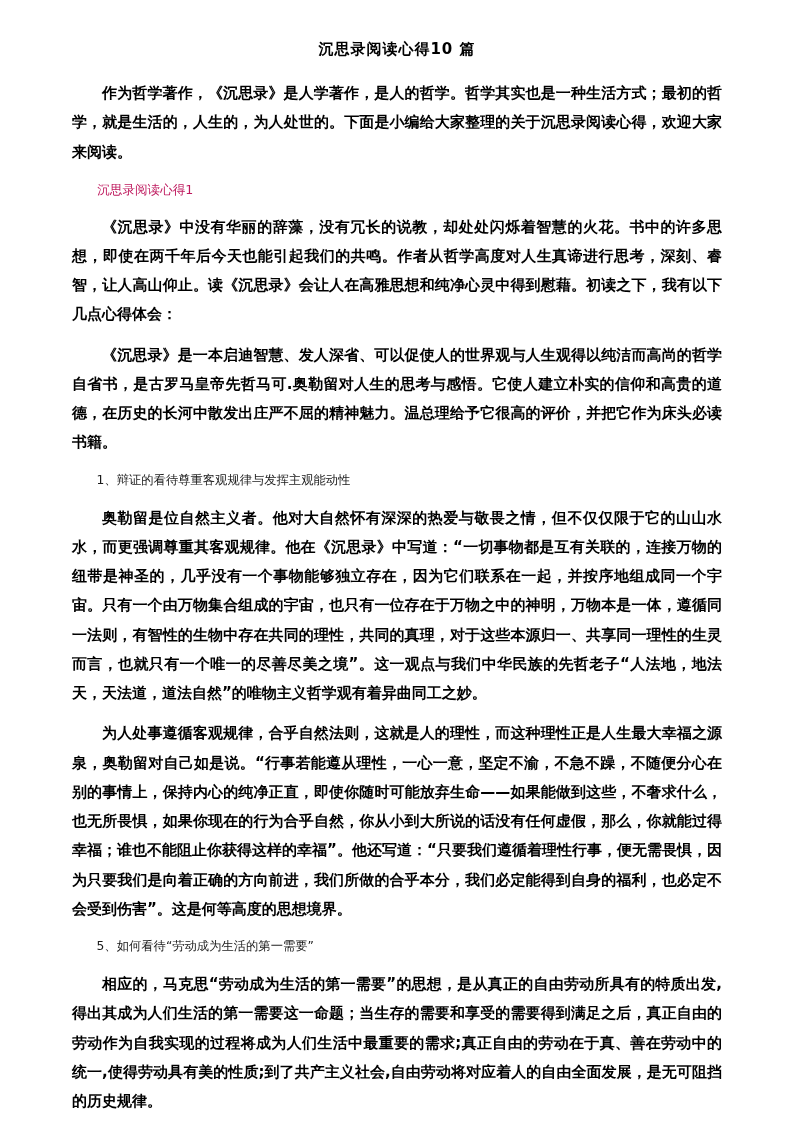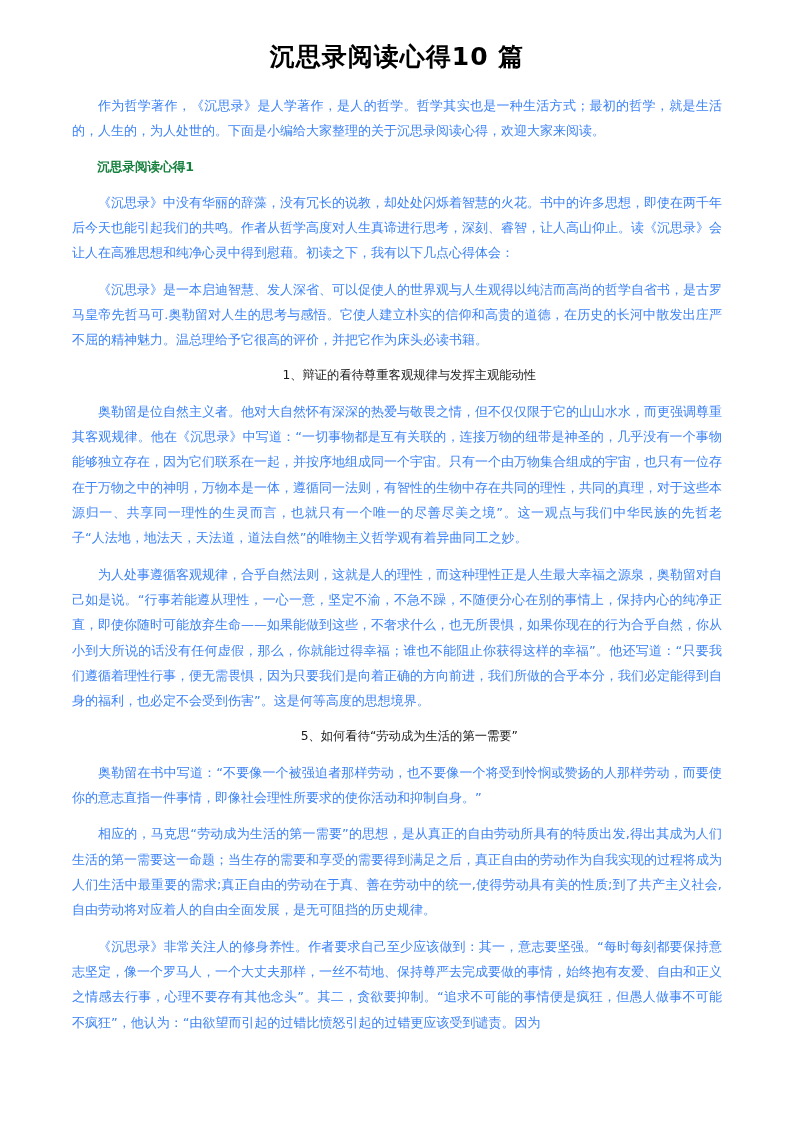--- a/index.html
+++ b/index.html
@@ -15,64 +15,63 @@
   }
   .page {
     box-sizing: border-box;
     width: 794px;
     min-height: 1123px;
     padding: 34px 72px 40px 72px;
     background: #ffffff;
   }
   .doc-title {
     text-align: center;
-    font-size: 25px;
+    font-size: 15px;
     font-weight: bold;
     letter-spacing: 1px;
     margin: 6px 0 20px 0;
     color: #000;
     font-family: "DejaVu Sans", "Liberation Sans", sans-serif;
   }
   p.para {
-    font-size: 13px;
+    font-size: 15px;
     line-height: 1.95;
     text-align: justify;
     text-justify: inter-ideograph;
     margin: 0 0 11px 0;
     text-indent: 2em;
-    color: #3b82f6;
+    color: #000000;
+    font-weight: bold;
   }
   p.heading {
     font-size: 12.6px;
-    font-weight: bold;
-    color: #15803d;
+    font-weight: normal;
+    color: #be185d;
     margin: 0 0 11px 0;
     text-indent: 2em;
     line-height: 1.9;
   }
   p.subhead {
     font-size: 12.3px;
     line-height: 1.95;
     margin: 0 0 11px 0;
     text-indent: 2em;
     color: #1a1a1a;
-    text-align: center;
   }
 </style>
 </head>
 <body>
 
 <div class="page">
   <h1 class="doc-title">沉思录阅读心得10 篇</h1>
   <div class="body">
     <p class="para">作为哲学著作，《沉思录》是人学著作，是人的哲学。哲学其实也是一种生活方式；最初的哲学，就是生活的，人生的，为人处世的。下面是小编给大家整理的关于沉思录阅读心得，欢迎大家来阅读。</p>
     <p class="heading">沉思录阅读心得1</p>
     <p class="para">《沉思录》中没有华丽的辞藻，没有冗长的说教，却处处闪烁着智慧的火花。书中的许多思想，即使在两千年后今天也能引起我们的共鸣。作者从哲学高度对人生真谛进行思考，深刻、睿智，让人高山仰止。读《沉思录》会让人在高雅思想和纯净心灵中得到慰藉。初读之下，我有以下几点心得体会：</p>
     <p class="para">《沉思录》是一本启迪智慧、发人深省、可以促使人的世界观与人生观得以纯洁而高尚的哲学自省书，是古罗马皇帝先哲马可.奥勒留对人生的思考与感悟。它使人建立朴实的信仰和高贵的道德，在历史的长河中散发出庄严不屈的精神魅力。温总理给予它很高的评价，并把它作为床头必读书籍。</p>
     <p class="subhead">1、辩证的看待尊重客观规律与发挥主观能动性</p>
     <p class="para">奥勒留是位自然主义者。他对大自然怀有深深的热爱与敬畏之情，但不仅仅限于它的山山水水，而更强调尊重其客观规律。他在《沉思录》中写道：“一切事物都是互有关联的，连接万物的纽带是神圣的，几乎没有一个事物能够独立存在，因为它们联系在一起，并按序地组成同一个宇宙。只有一个由万物集合组成的宇宙，也只有一位存在于万物之中的神明，万物本是一体，遵循同一法则，有智性的生物中存在共同的理性，共同的真理，对于这些本源归一、共享同一理性的生灵而言，也就只有一个唯一的尽善尽美之境”。这一观点与我们中华民族的先哲老子“人法地，地法天，天法道，道法自然”的唯物主义哲学观有着异曲同工之妙。</p>
     <p class="para">为人处事遵循客观规律，合乎自然法则，这就是人的理性，而这种理性正是人生最大幸福之源泉，奥勒留对自己如是说。“行事若能遵从理性，一心一意，坚定不渝，不急不躁，不随便分心在别的事情上，保持内心的纯净正直，即使你随时可能放弃生命——如果能做到这些，不奢求什么，也无所畏惧，如果你现在的行为合乎自然，你从小到大所说的话没有任何虚假，那么，你就能过得幸福；谁也不能阻止你获得这样的幸福”。他还写道：“只要我们遵循着理性行事，便无需畏惧，因为只要我们是向着正确的方向前进，我们所做的合乎本分，我们必定能得到自身的福利，也必定不会受到伤害”。这是何等高度的思想境界。</p>
     <p class="subhead">5、如何看待“劳动成为生活的第一需要”</p>
-    <p class="para">奥勒留在书中写道：“不要像一个被强迫者那样劳动，也不要像一个将受到怜悯或赞扬的人那样劳动，而要使你的意志直指一件事情，即像社会理性所要求的使你活动和抑制自身。”</p>
     <p class="para">相应的，马克思“劳动成为生活的第一需要”的思想，是从真正的自由劳动所具有的特质出发,得出其成为人们生活的第一需要这一命题；当生存的需要和享受的需要得到满足之后，真正自由的劳动作为自我实现的过程将成为人们生活中最重要的需求;真正自由的劳动在于真、善在劳动中的统一,使得劳动具有美的性质;到了共产主义社会,自由劳动将对应着人的自由全面发展，是无可阻挡的历史规律。</p>
     <p class="para">《沉思录》非常关注人的修身养性。作者要求自己至少应该做到：其一，意志要坚强。“每时每刻都要保持意志坚定，像一个罗马人，一个大丈夫那样，一丝不苟地、保持尊严去完成要做的事情，始终抱有友爱、自由和正义之情感去行事，心理不要存有其他念头”。其二，贪欲要抑制。“追求不可能的事情便是疯狂，但愚人做事不可能不疯狂”，他认为：“由欲望而引起的过错比愤怒引起的过错更应该受到谴责。因为</p>
   </div>
 </div>
 
 </body></html>

